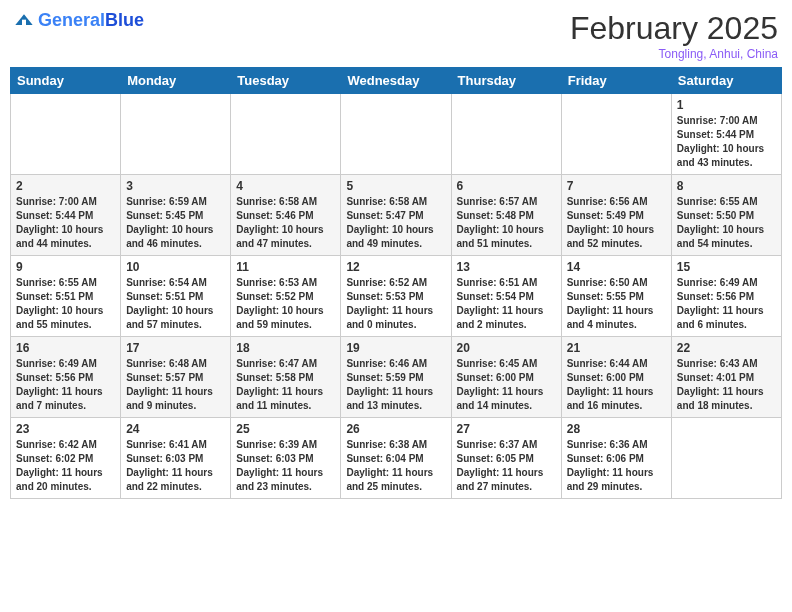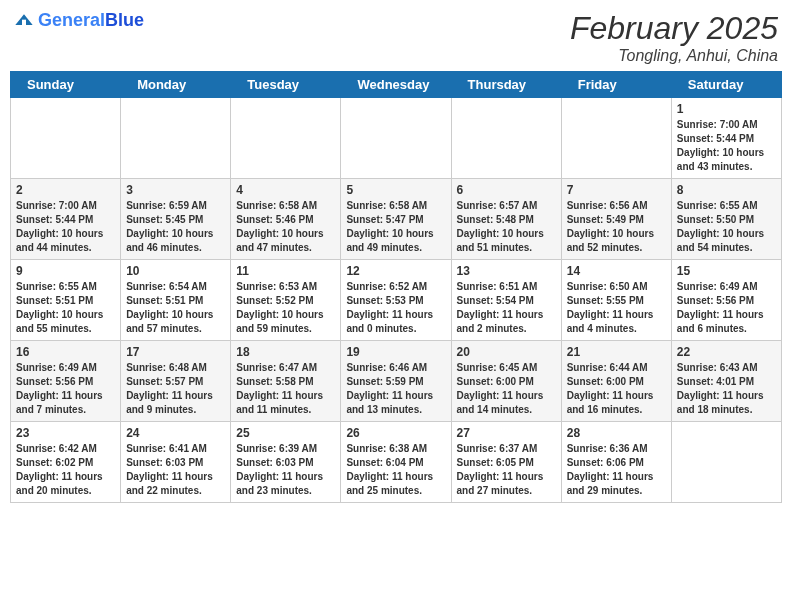--- a/index.html
+++ b/index.html
@@ -32,41 +32,40 @@
       font-size: 18px;
       font-weight: bold;
       color: #1d4ed8;
     }
     .logo-icon {
       width: 20px;
       height: 20px;
     }
     .title-block {
       text-align: right;
-      font-style: italic;
     }
     .month-title {
       font-size: 32px;
       font-weight: normal;
       color: #333;
     }
     .location-title {
-      font-size: 16px;
-      color: #404040;
+      font-size: 12px;
+      color: #8b5cf6;
     }
     .calendar {
       width: 100%;
       border-collapse: collapse;
       border: 1px solid #ccc;
     }
     .calendar th {
       background: #1a6faf;
       color: #fff;
       text-align: left;
-      padding: 5px 16px;
+      padding: 5px 6px;
       font-size: 13px;
       font-weight: bold;
       border: 1px solid #1a6faf;
     }
     .calendar td {
       vertical-align: top;
       padding: 4px 5px;
       border: 1px solid #ccc;
       width: calc(100% / 7);
       min-height: 80px;

